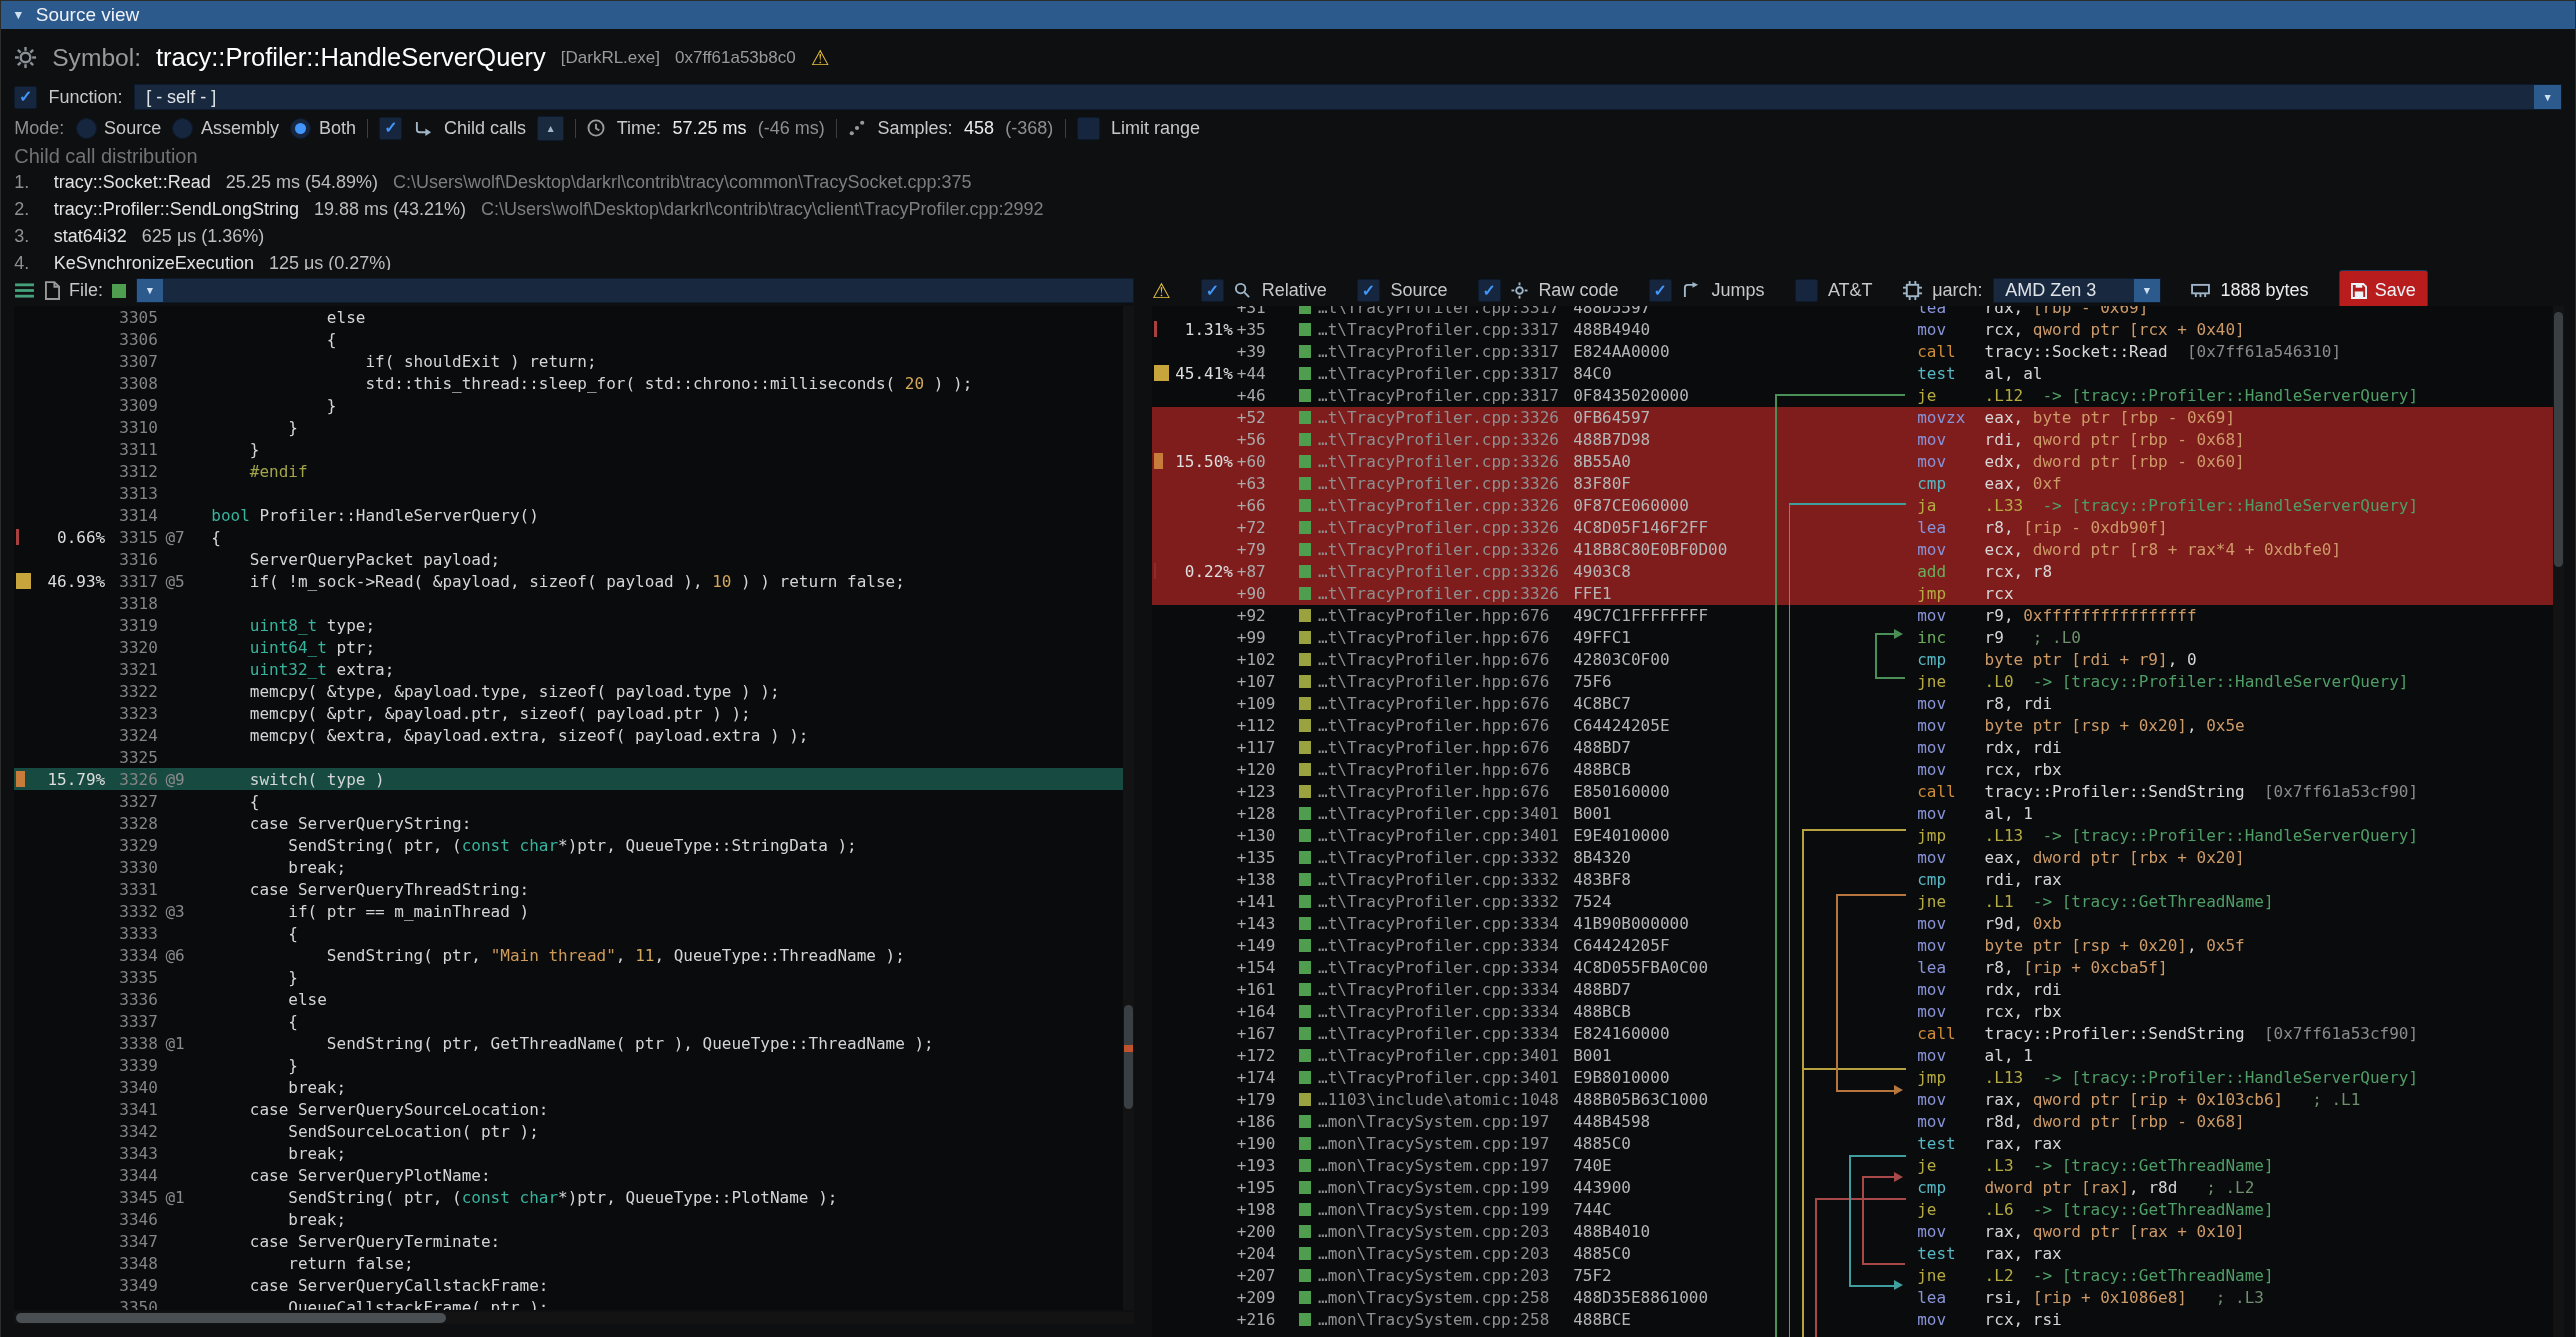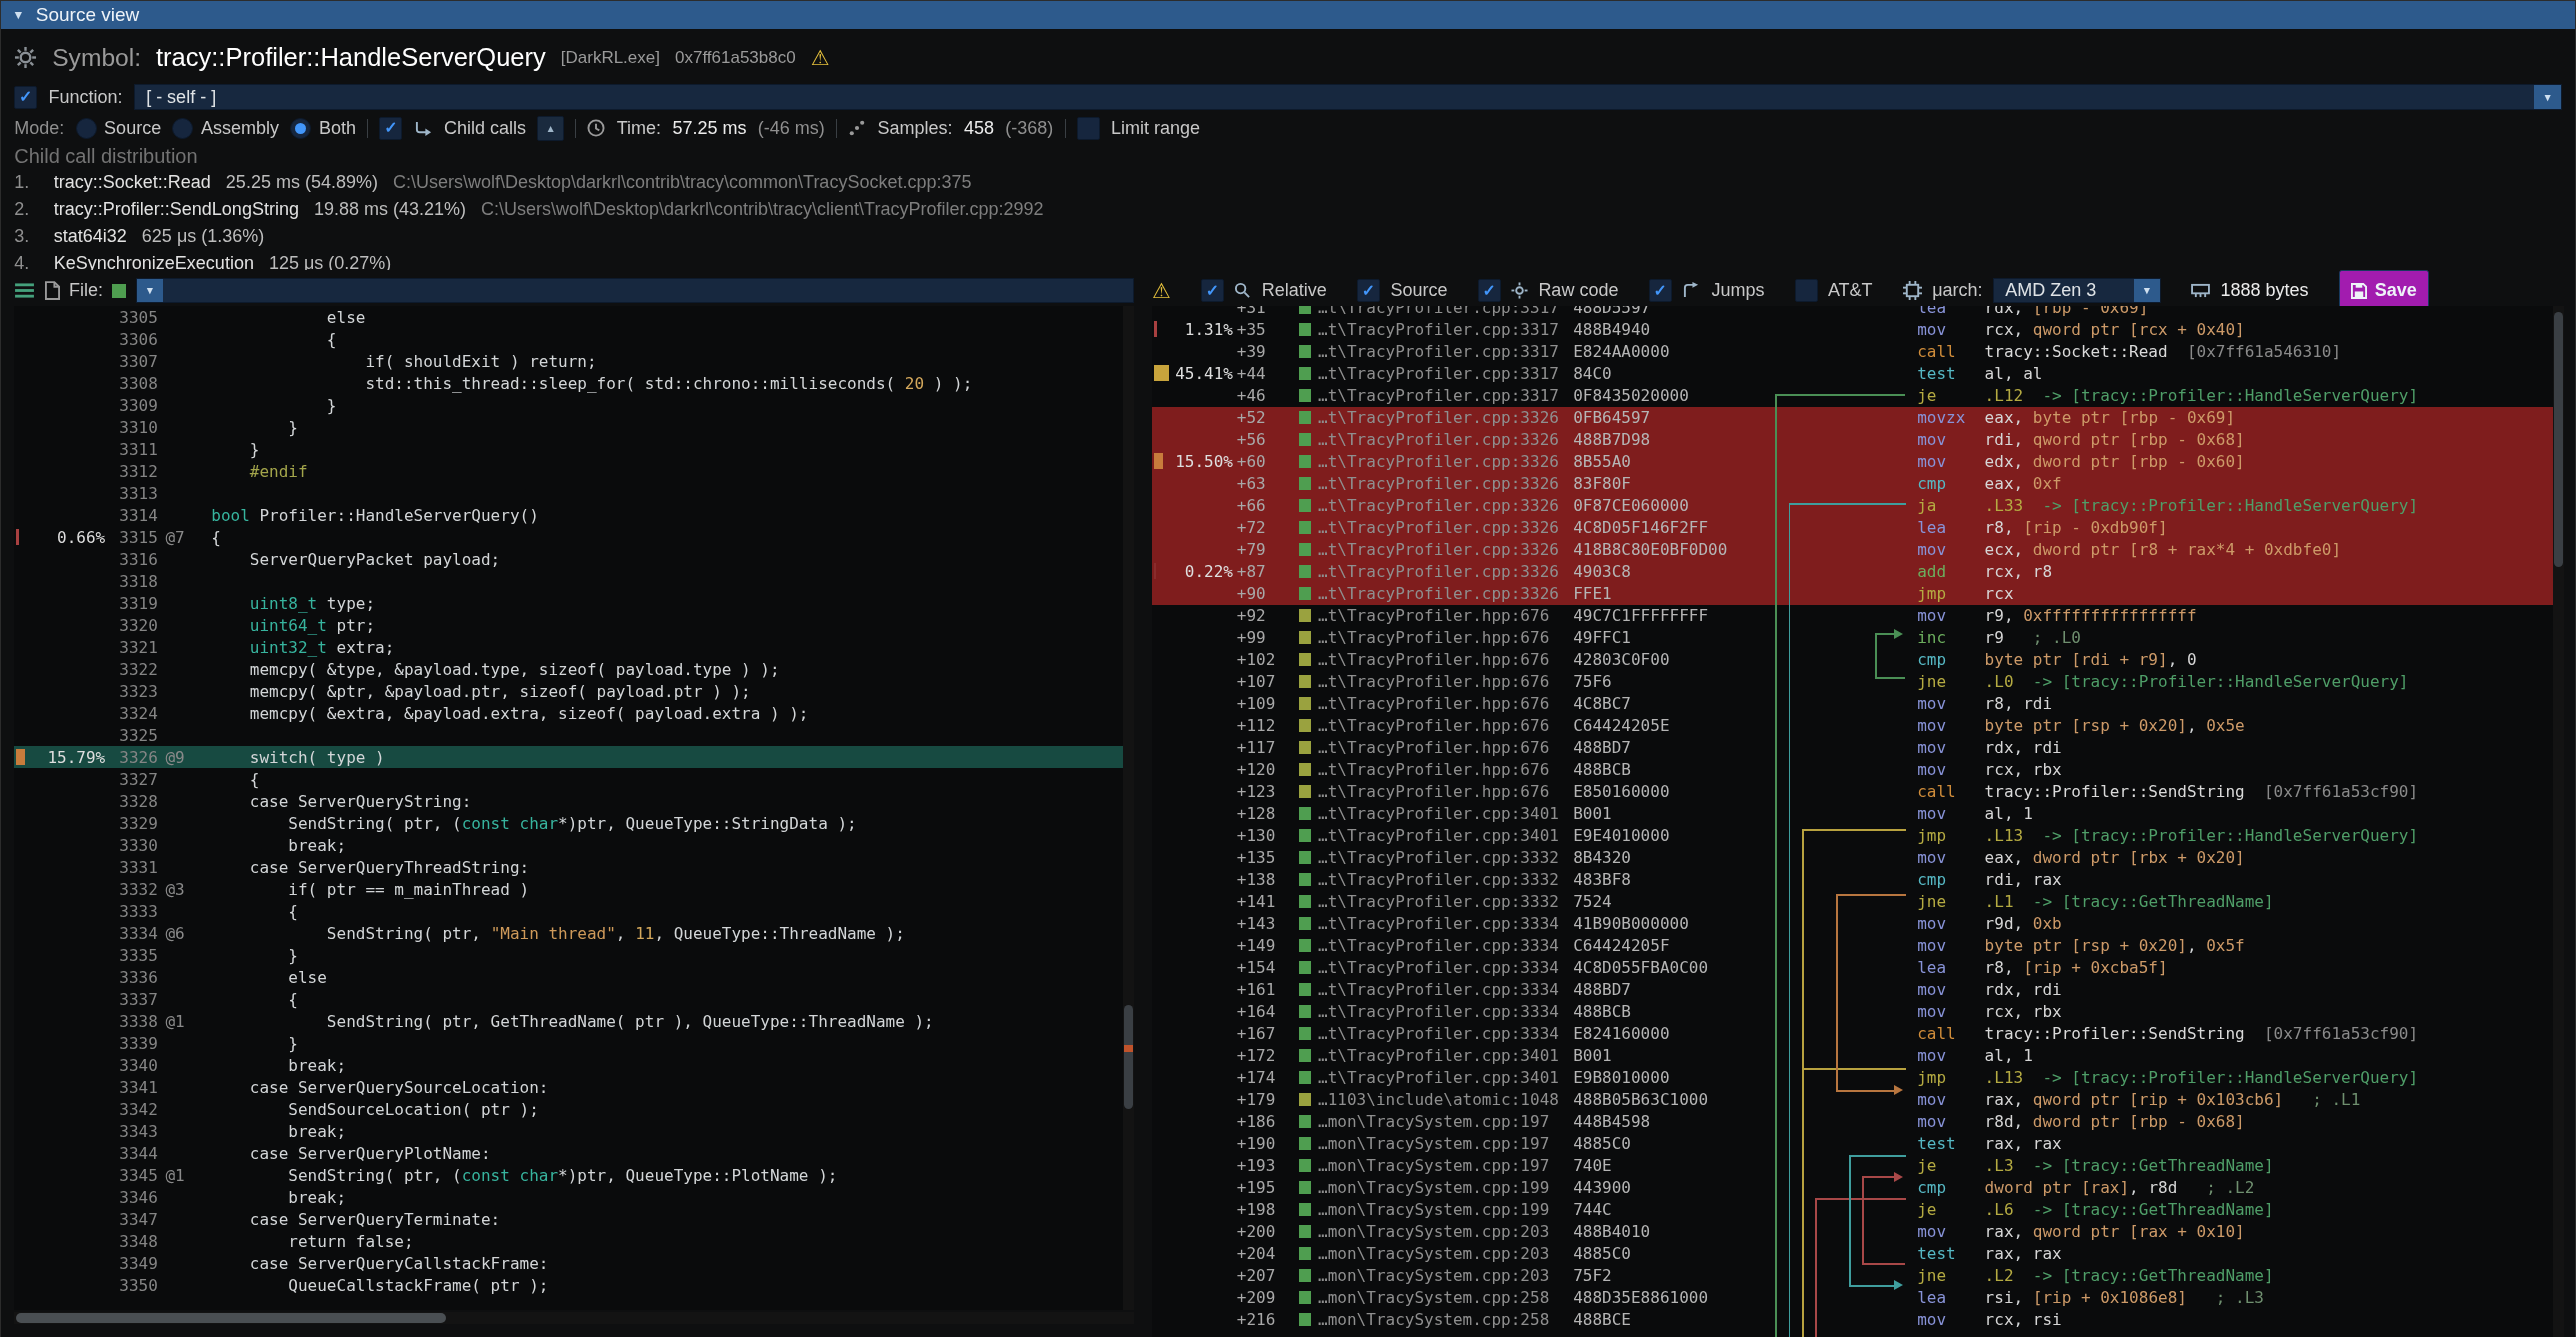--- a/index.html
+++ b/index.html
@@ -47,22 +47,22 @@
   .cc-time{color:#bdbdbd;}
   .cc-path{color:#7e7e7e;}
   
   .file-bar{position:absolute;left:13.2px;top:275px;width:1120px;height:29px;display:flex;align-items:center;gap:9.4px;}
   .path-combo{flex:1;height:25.5px;}
   .path-combo .combo-val{font-size:17px;}
   .file-square{width:14px;height:14px;flex:none;}
   .asm-header{position:absolute;left:1151px;top:275px;width:1412px;height:29px;display:flex;align-items:center;gap:10.4px;}
   .hgap{width:9.4px;flex:none;}
   .uarch-combo{width:168px;height:25.5px;}
-  .save-btn{height:42px;background:#a21caf;border:0.9px solid #173a5e;border-radius:2.8px;display:flex;
-            align-items:center;gap:7.6px;padding:0 11.3px;color:#eef3f8;font-size:18px;flex:none;font-weight:bold;}
+  .save-btn{height:42px;background:#b91c1c;border:0.9px solid #173a5e;border-radius:2.8px;display:flex;
+            align-items:center;gap:7.6px;padding:0 11.3px;color:#eef3f8;font-size:18px;flex:none;}
   
   .source-panel{position:absolute;left:13.2px;top:305px;width:1120px;height:1004px;background:#0a0b0c;overflow:hidden;}
   .asm-panel{position:absolute;left:1151px;top:305px;width:1412px;height:1032px;background:#0a0b0c;overflow:hidden;}
   .src-rows{position:relative;}
   .asm-rows{position:relative;top:-9.4px;}
   .src-row,.asm-row{position:relative;height:22px;display:flex;align-items:center;white-space:nowrap;
                     font-family:"DejaVu Sans Mono",monospace;font-size:16px;}
   .src-row.hl{background:#174a41;}
   .asm-row.hl{background:#7f1d1d;}
   .gbar{position:absolute;left:1.9px;top:2.8px;height:16px;}
@@ -409,20 +409,27 @@
           <span class="src-sym">@7</span>
           <pre class="src-code"><span class="tk-d">{</span></pre>
         </div>
         <div class="src-row">
           <span class="src-pct"></span>
           <span class="src-num">3316</span>
           <span class="src-sym"></span>
           <pre class="src-code"><span class="tk-d">    ServerQueryPacket payload;</span></pre>
         </div>
         <div class="src-row">
+          <span class="gbar" style="width: 15px; background: rgb(200, 164, 60);"></span>
+          <span class="src-pct">46.93%</span>
+          <span class="src-num">3317</span>
+          <span class="src-sym">@5</span>
+          <pre class="src-code"><span class="tk-d">    if( !m_sock-&gt;Read( &amp;payload, sizeof( payload ), </span><span class="tk-n">10</span><span class="tk-d"> ) ) return false;</span></pre>
+        </div>
+        <div class="src-row">
           <span class="src-pct"></span>
           <span class="src-num">3318</span>
           <span class="src-sym"></span>
           <pre class="src-code"></pre>
         </div>
         <div class="src-row">
           <span class="src-pct"></span>
           <span class="src-num">3319</span>
           <span class="src-sym"></span>
           <pre class="src-code"><span class="tk-d">    </span><span class="tk-t">uint8_t</span><span class="tk-d"> type;</span></pre>

